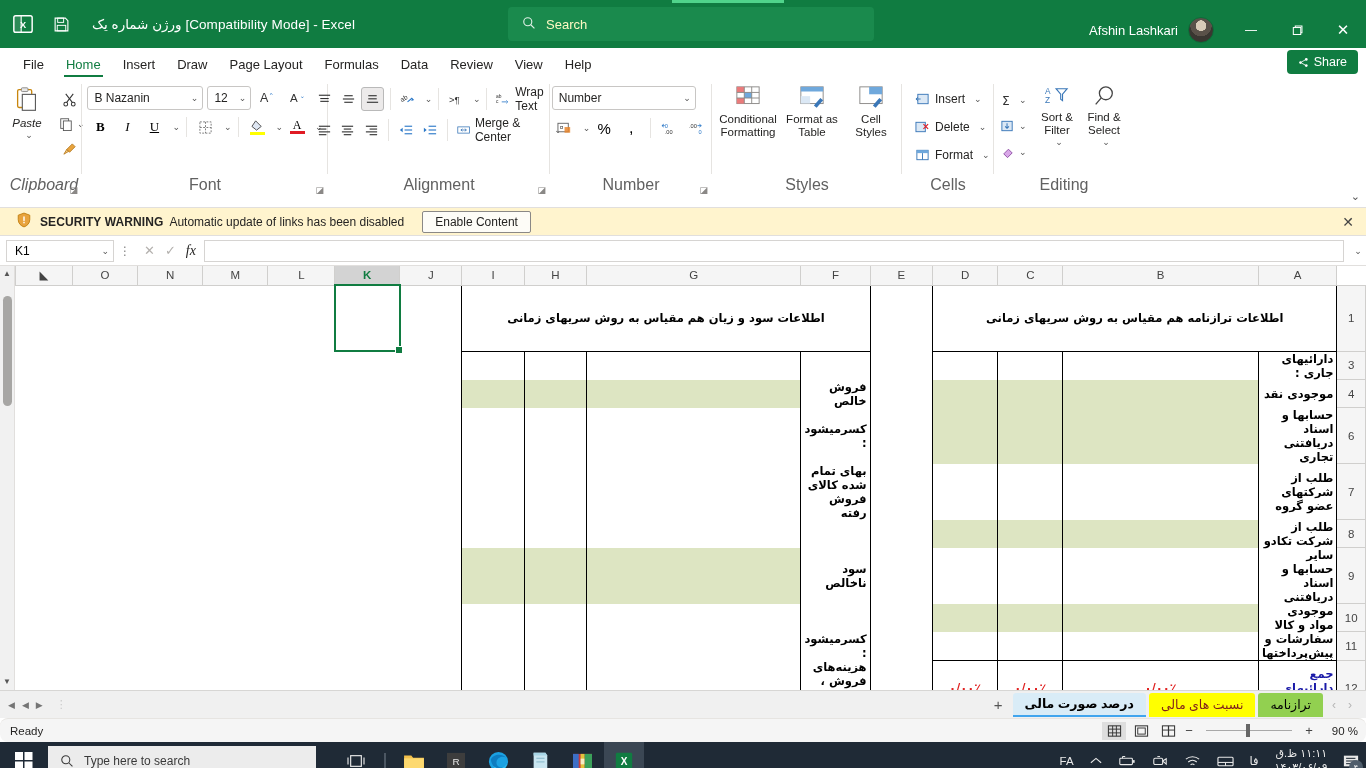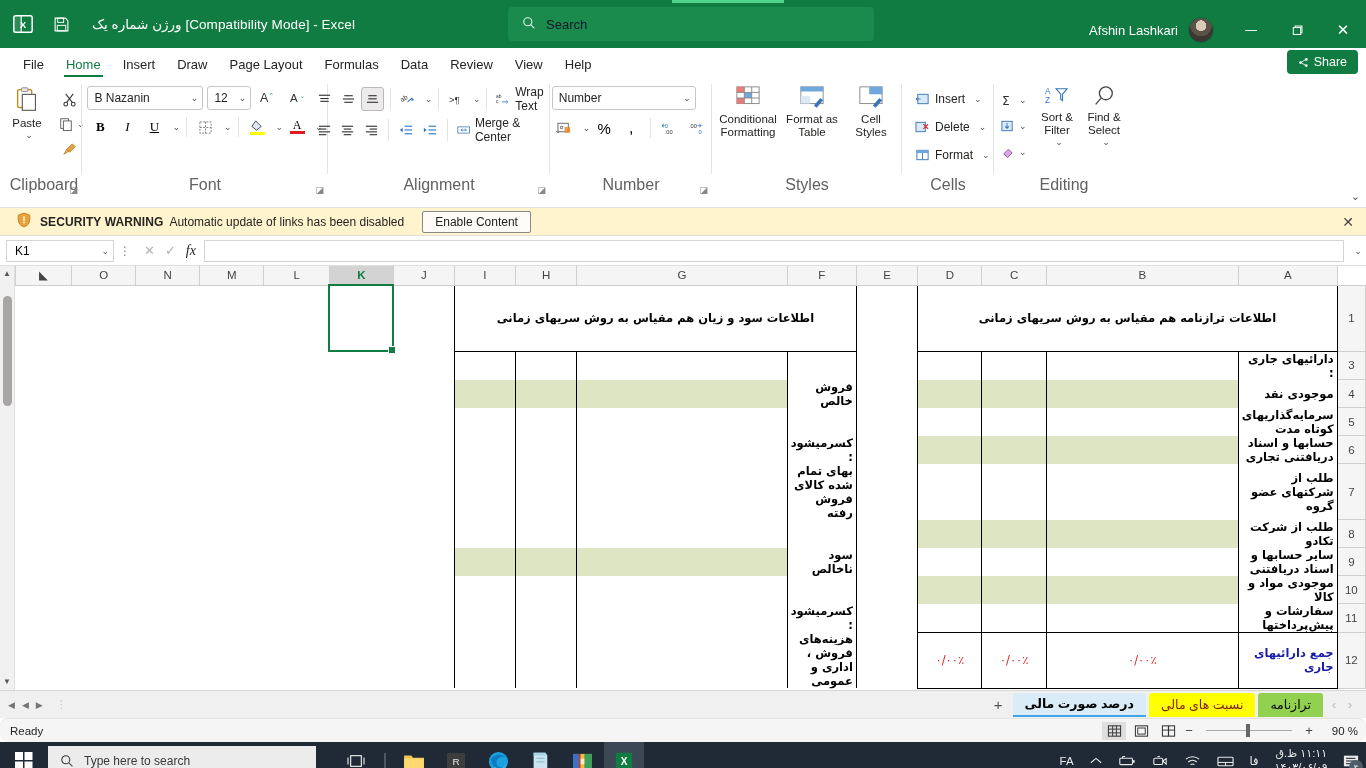--- a/index.html
+++ b/index.html
@@ -14,21 +14,21 @@
   .titlebar {
     height: 48px; background:#107c41; display:flex; align-items:center;
     position:relative; color:#fff;
   }
   .tb-icon { width:30px; height:30px; display:flex; align-items:center; justify-content:center; margin-left:8px; }
   .tb-save { width:34px; height:30px; display:flex; align-items:center; justify-content:center; margin-left:6px;}
   .tb-title { margin-left:14px; font-size:13.5px; white-space:nowrap; letter-spacing:.1px;}
   .search-box {
     position:absolute; left:508px; top:7px; width:366px; height:34px;
     background:#1a8a4d; border-radius:4px; display:flex; align-items:center;
-    padding-left:14px; color:#0f172a; font-size:13px;
+    padding-left:14px; color:#fef9c3; font-size:13px;
   }
   .search-box .mag { margin-right:10px; }
   .tb-right { position:absolute; right:0; top:0; height:60px; display:flex; align-items:center; }
   .tb-user { font-size:13px; margin-right:10px; white-space:nowrap;}
   .tb-avatar { width:26px; height:26px; border-radius:50%; overflow:hidden; margin-right:14px;
     background: radial-gradient(circle at 50% 32%, #d9cbb8 0 26%, #5a5149 27% 52%, #3a3631 53% 100%);
     border:1px solid #0c6c38;}
   .wbtn { width:46px; height:48px; display:flex; align-items:center; justify-content:center; }
   .tb-accent { position:absolute; left:672px; top:0; width:112px; height:3px; background:#50d48b; }
 
@@ -93,21 +93,21 @@
     font-size:11.5px; color:#444; text-align:center; font-weight:normal; }
   .corner { width:20px; background:#f5f5f5; border:1px solid #d0cfcd; border-left:none; border-top:none;
     text-align:center; color:#666; font-size:9px;}
   td.cell { border:none; height:25px; font-size:11.5px; padding:0 3px; vertical-align:middle;
       font-family:"DejaVu Sans","Liberation Sans",sans-serif; }
   .g1 { background:#dde5c2; }
   .title-cell { text-align:center; font-weight:bold; font-size:12px; color:#000; height:66px;}
   .hdr-cell { background:#ffffaa; text-align:center; font-weight:bold; font-size:12px; color:#000; height:27px;}
   .desc { text-align:right; direction:rtl; font-weight:bold; font-size:11.5px; padding-right:4px; }
   .desc.blue { color:#1a1aa8; }
-  .pct { text-align:center; color:#e02020; font-size:10.5px; direction:rtl;}
+  .pct { text-align:center; color:#e02020; font-size:10.5px; direction:rtl;font-weight:bold;}
   .bT { border-top:1.6px solid #000 !important; }
   .bB { border-bottom:1.6px solid #000 !important; }
   .bL { border-left:1.6px solid #000 !important; }
   .bR { border-right:1.6px solid #000 !important; }
   .thinR { border-right:1px solid #000 !important; }
   .selcell { outline:2px solid #107c41; outline-offset:-1px; position:relative; }
   .selcell:after { content:""; position:absolute; right:-3px; bottom:-3px; width:6px; height:6px;
     background:#107c41; border:1px solid #fff; }
   
   .vscroll { position:absolute; left:0; top:0; width:15px; height:100%; background:#f1f1f1; border-right:1px solid #e1dfdd;}
@@ -220,21 +220,21 @@
         <circle cx="9" cy="9.4" r="1.5" fill="#fff"></circle>
         <line x1="4" y1="5.3" x2="7.8" y2="3.3" stroke="#fff" stroke-width=".9"></line>
         <line x1="4" y1="6.7" x2="7.8" y2="8.7" stroke="#fff" stroke-width=".9"></line>
       </svg>
     <span>Share</span>
   </div>
 </div>
 
 <div class="ribbon">
 
-  <div class="rgroup" style="width:76px;">
+  <div class="rgroup" style="width:76px;font-style:italic;">
     <div class="gbody">
       <div class="btn-lg">
         <svg width="30" height="30" viewBox="0 0 32 32">
             <rect x="6" y="5" width="15" height="19" rx="1.5" fill="#fff" stroke="#c8860d" stroke-width="1.4"></rect>
             <rect x="10" y="3" width="7" height="4" rx="1" fill="#e8e8e8" stroke="#8a8886" stroke-width="1"></rect>
             <rect x="11" y="10" width="14" height="17" fill="#fff" stroke="#5b5b5b" stroke-width="1.2"></rect>
           </svg>
         <span class="lbl">Paste</span>
         <span class="chev">⌄</span>
       </div>
@@ -706,39 +706,20 @@
       <td class="cell g1 thinR"></td>
       <td class="cell desc bR">فروش خالص</td>
       <td class="cell"></td>
       <td class="cell g1 bL thinR"></td>
       <td class="cell g1 thinR"></td>
       <td class="cell g1 thinR"></td>
       <td class="cell desc bR">موجودی نقد</td>
       <td class="rowhdr">4</td>
     </tr>
 
-    <tr>
-      <td class="cell"></td>
-          <td class="cell"></td>
-          <td class="cell"></td>
-          <td class="cell"></td>
-          <td class="cell"></td>
-          <td class="cell"></td>
-          <td class="cell"></td>
-      <td class="cell bL thinR"></td>
-      <td class="cell thinR"></td>
-      <td class="cell thinR"></td>
-      <td class="cell desc bR"></td>
-      <td class="cell"></td>
-      <td class="cell bL thinR"></td>
-      <td class="cell thinR"></td>
-      <td class="cell thinR"></td>
-      <td class="cell desc bR">سرمایه‌گذاریهای کوتاه مدت</td>
-      <td class="rowhdr">5</td>
-    </tr>
 
     <tr>
       <td class="cell"></td>
           <td class="cell"></td>
           <td class="cell"></td>
           <td class="cell"></td>
           <td class="cell"></td>
           <td class="cell"></td>
           <td class="cell"></td>
       <td class="cell bL thinR"></td>

